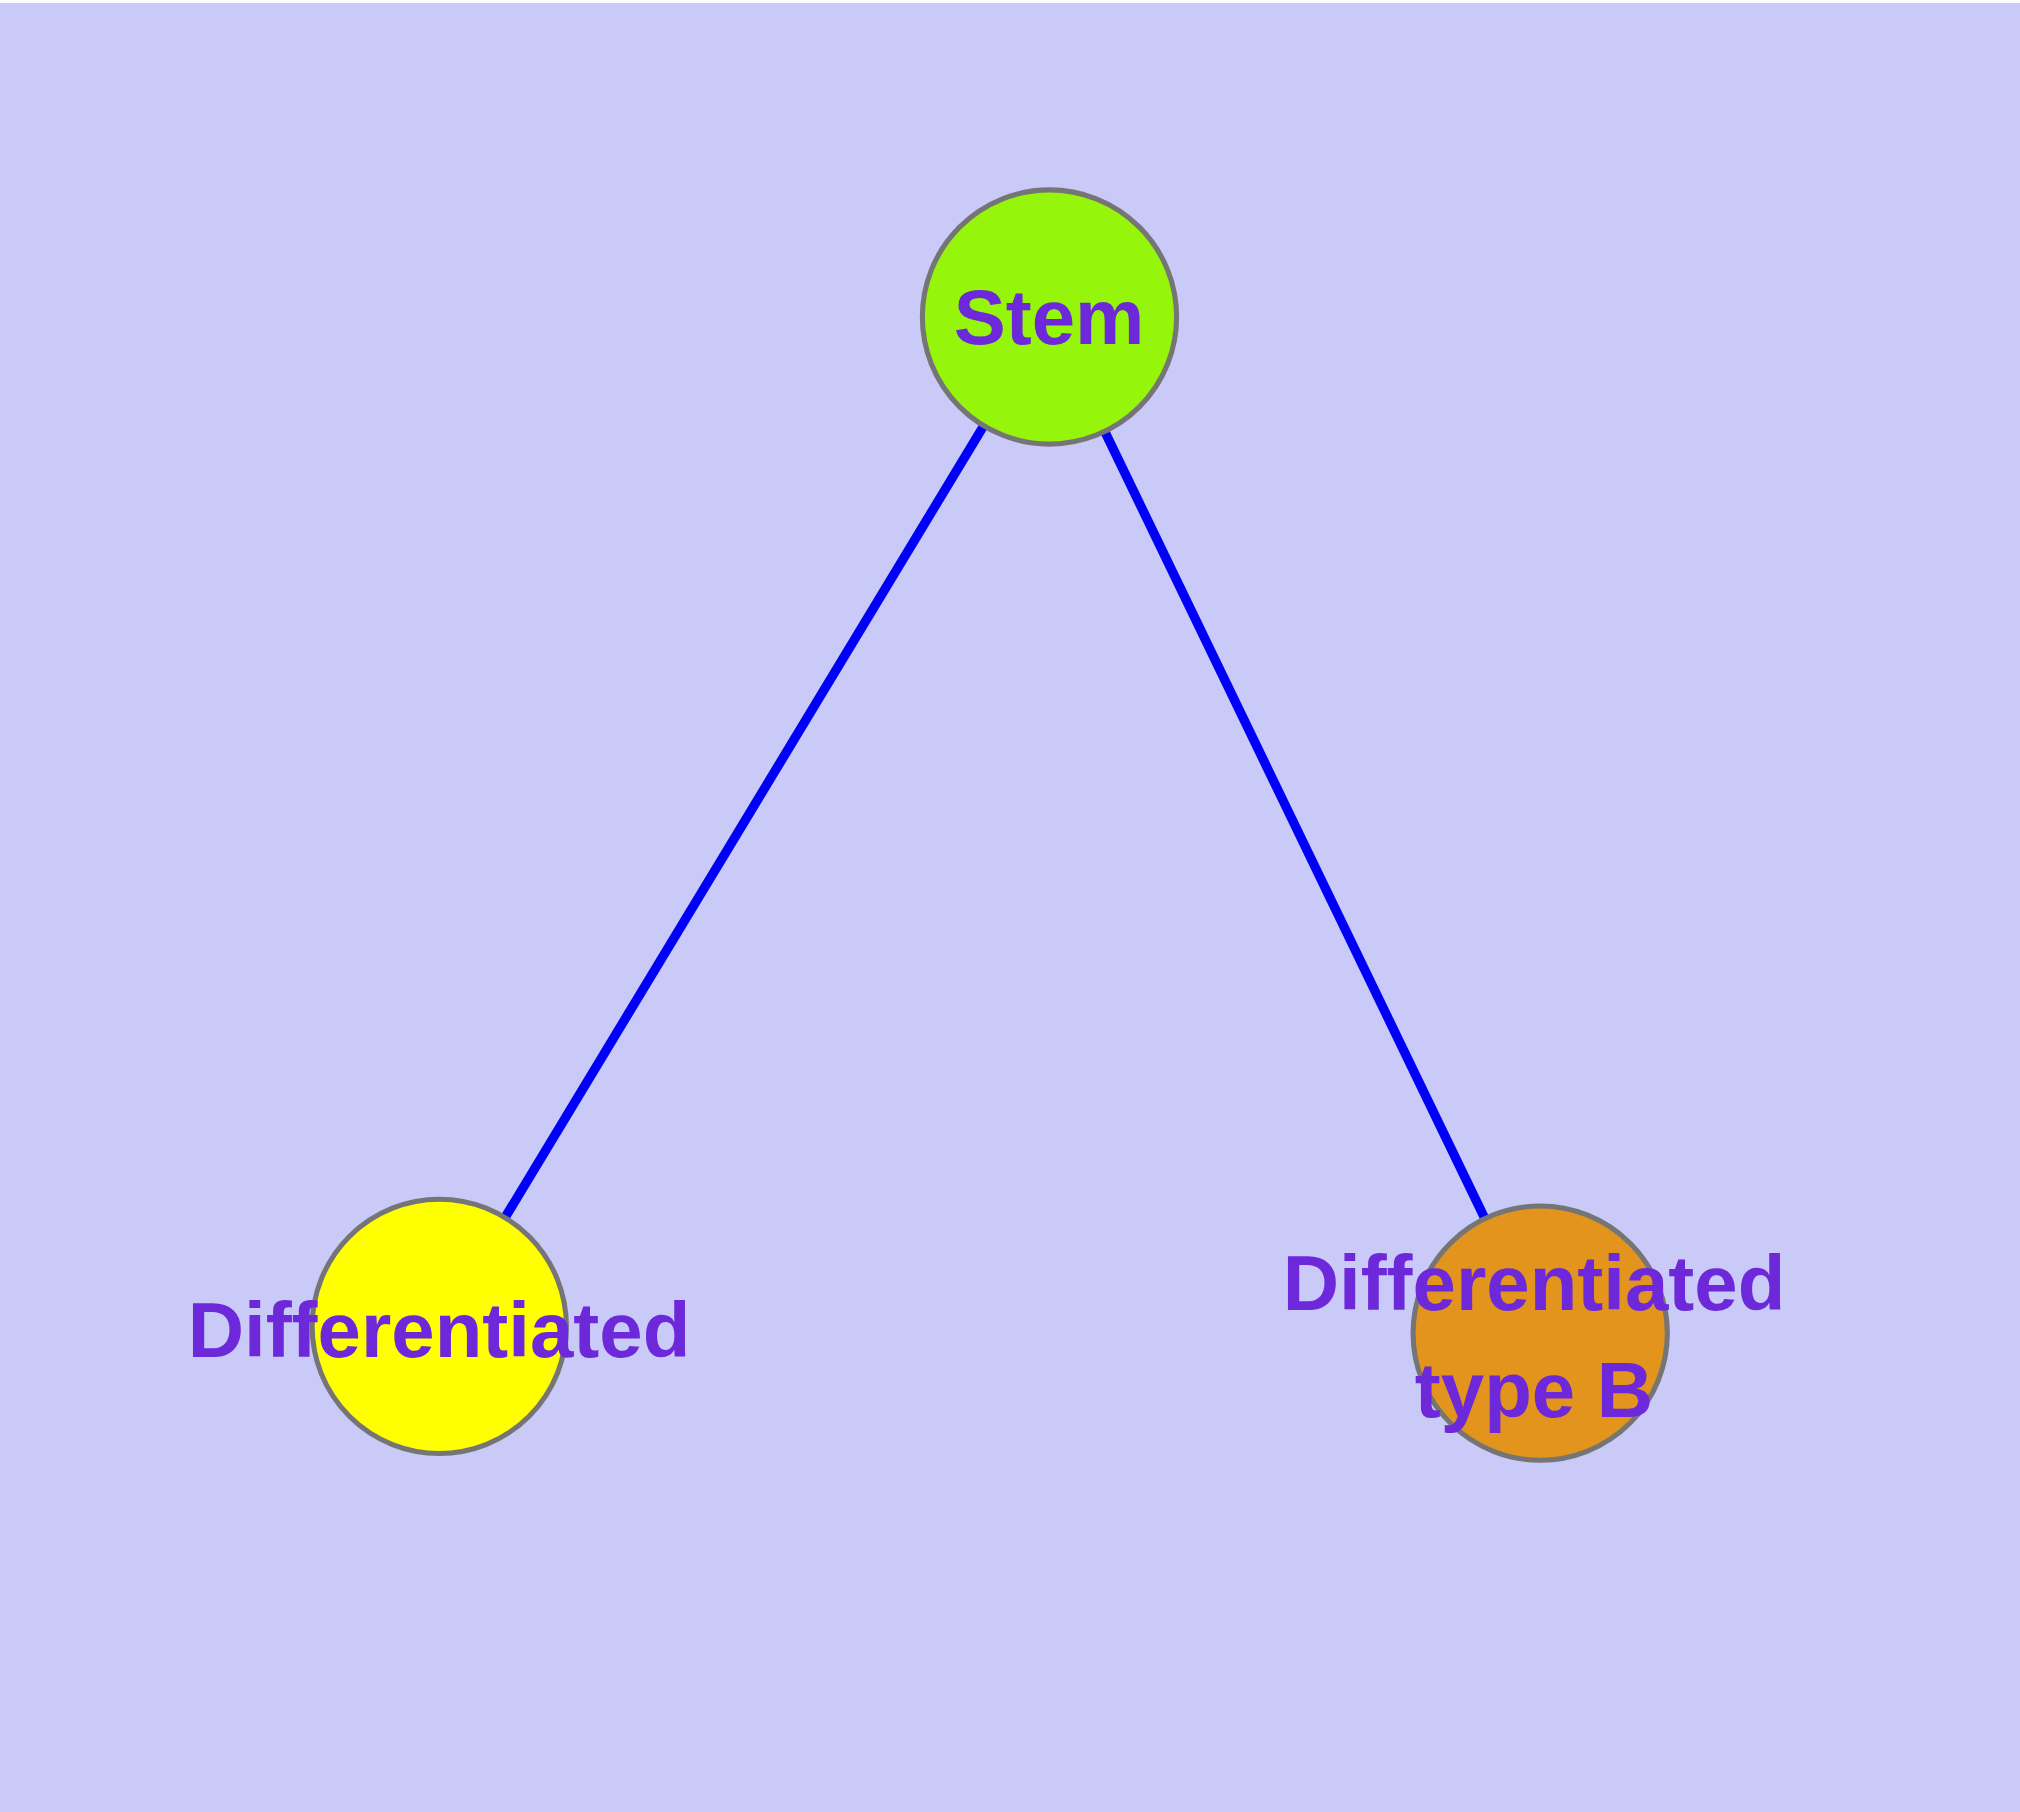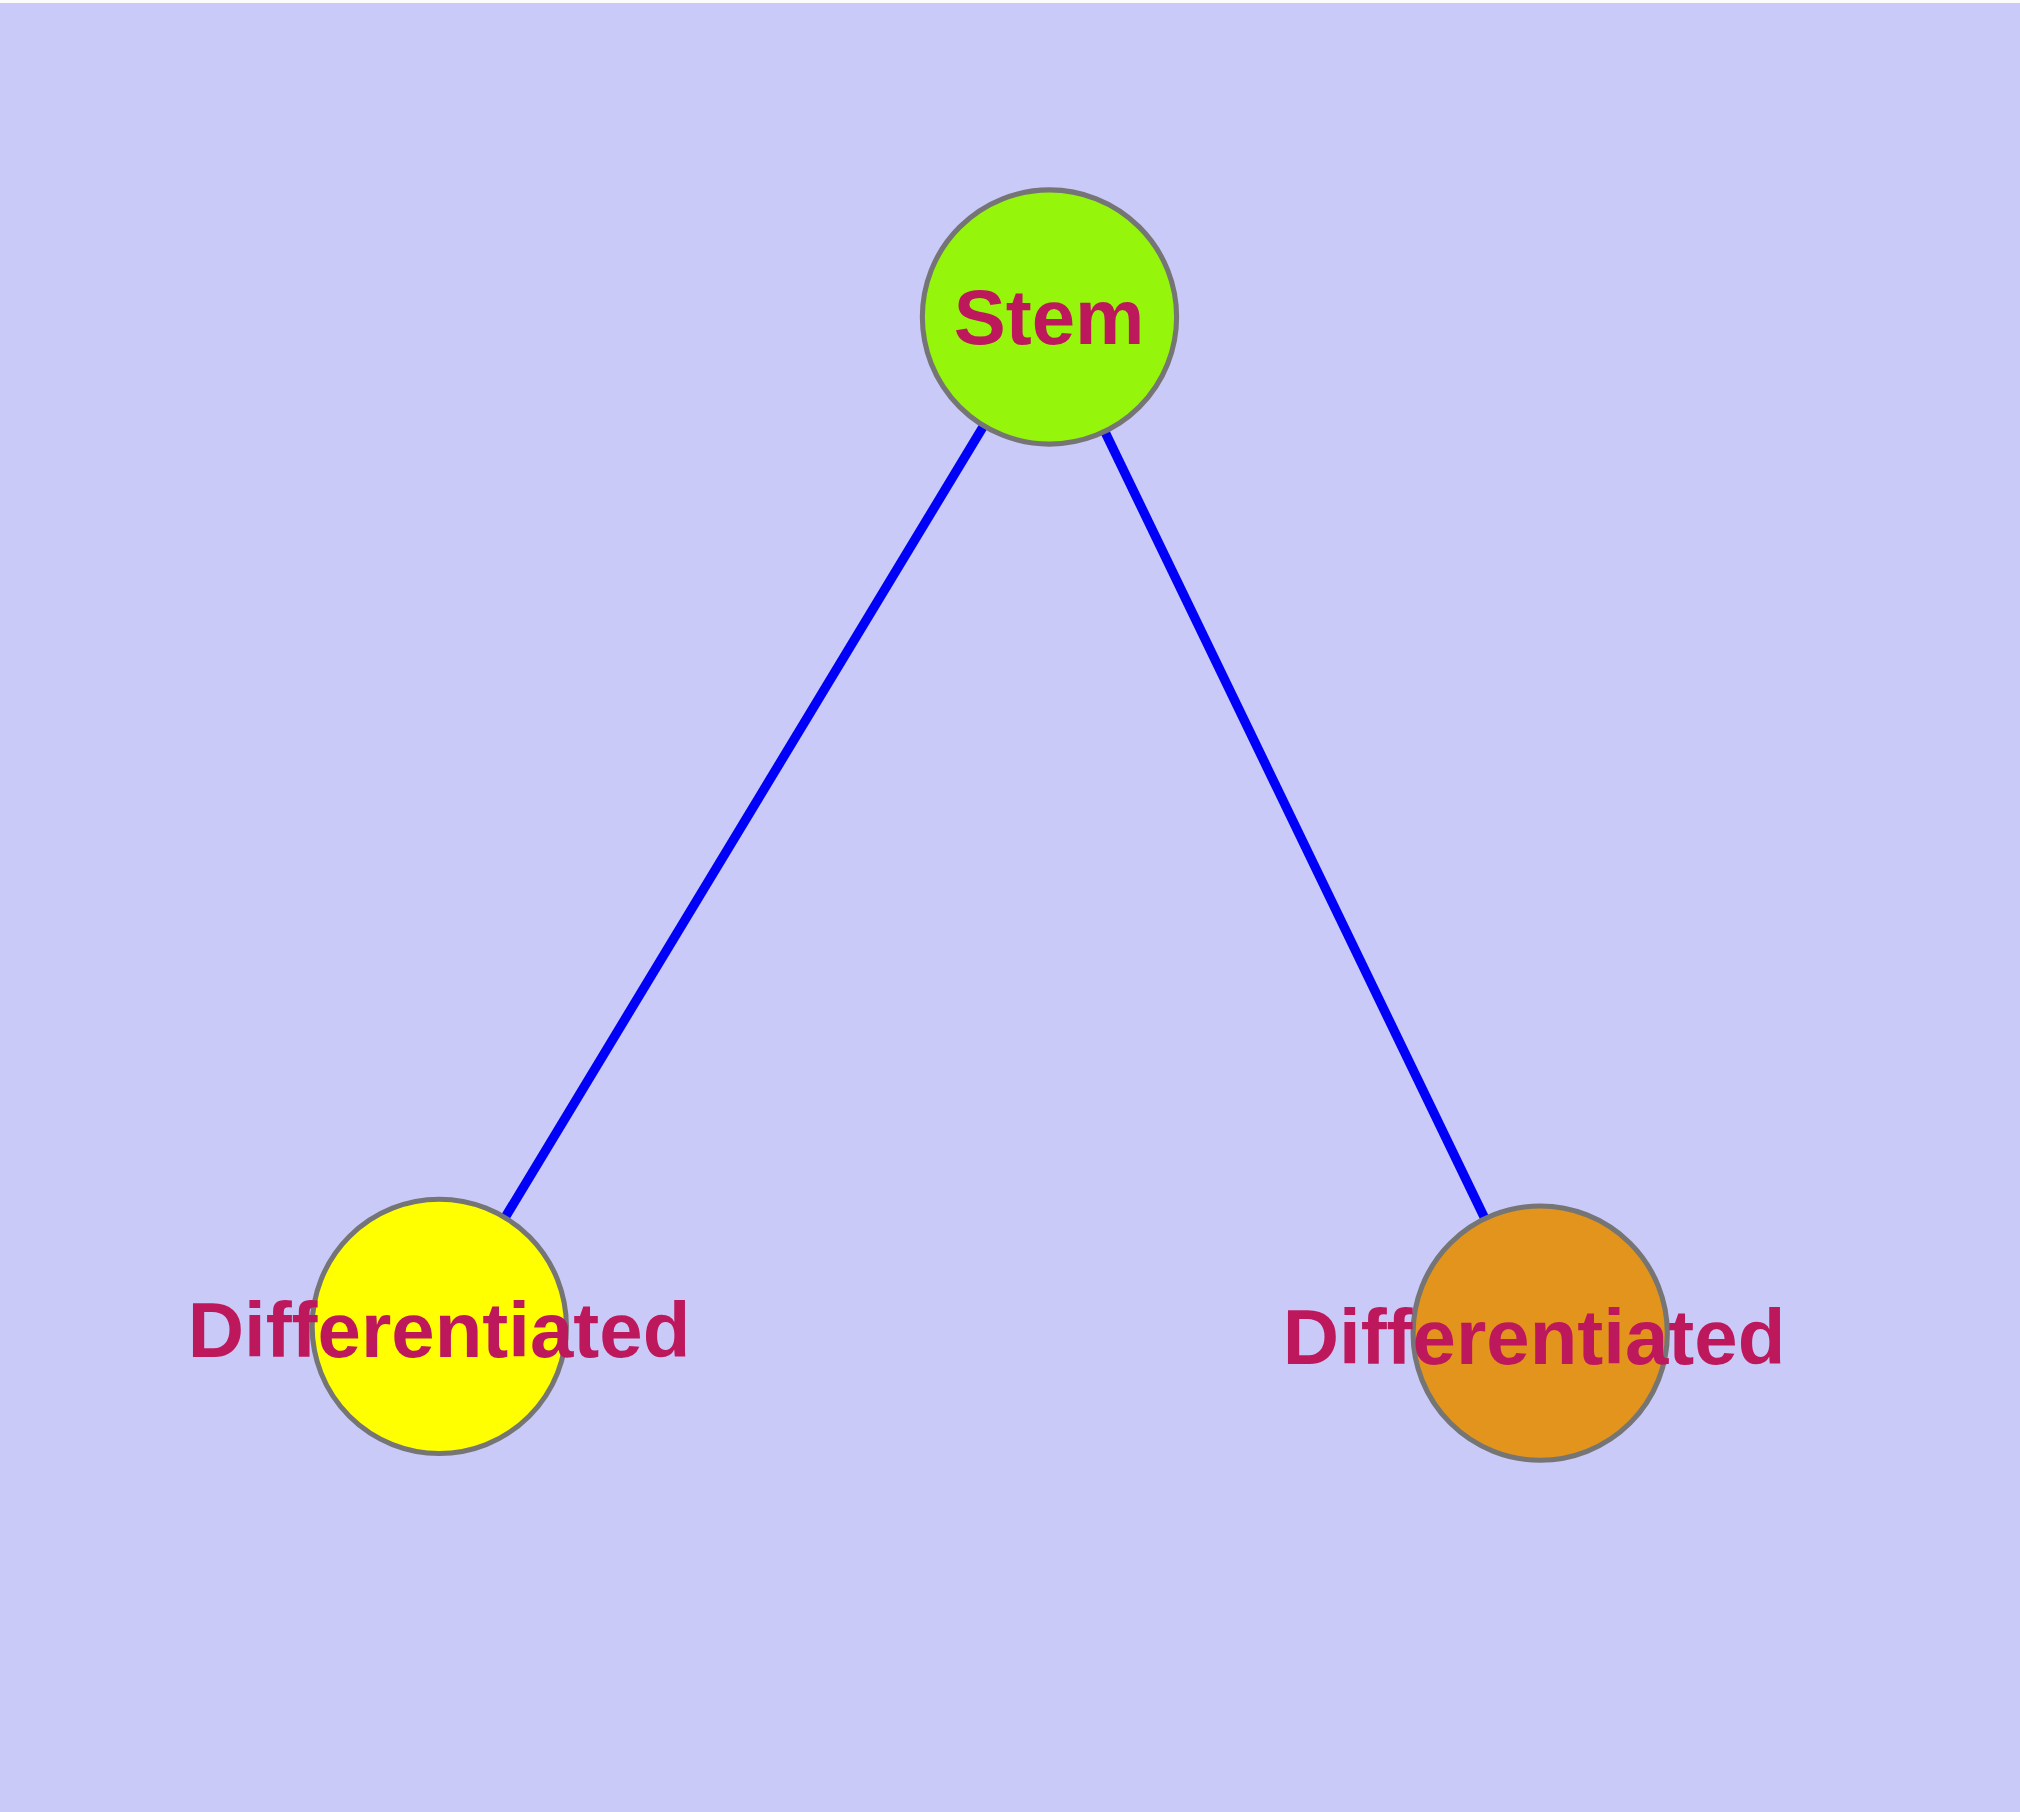--- a/index.html
+++ b/index.html
@@ -41,21 +41,21 @@
   }
   .node {
     stroke-width: 6px;
   }
   .node-label {
     position: absolute;
     transform: translate(-50%, -50%);
     font-size: 78px;
     font-weight: bold;
     line-height: 1.37;
-    color: #be185d;
+    color: #6d28d9;
     text-align: center;
     white-space: nowrap;
     pointer-events: none;
   }
   .label-line {
     display: block;
   }
 </style>
 </head>
 <body>
@@ -74,17 +74,18 @@
   <div class="node-label" style="left:1049px; top:317px;">
     <span class="label-line">Stem</span>
   </div>
 
   <div class="node-label" style="left:439px; top:1330px;">
     <span class="label-line">Differentiated</span>
   </div>
 
   <div class="node-label" style="left:1534px; top:1337px;">
     <span class="label-line">Differentiated</span>
+    <span class="label-line">type B</span>
   </div>
 
   <div class="top-strip"></div>
 </div>
 
 
 </body></html>

